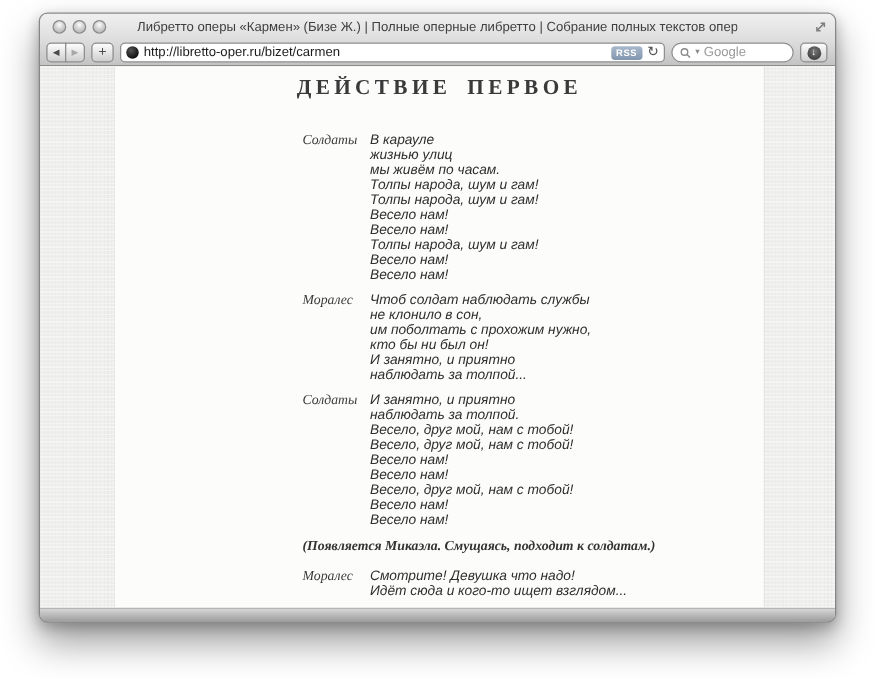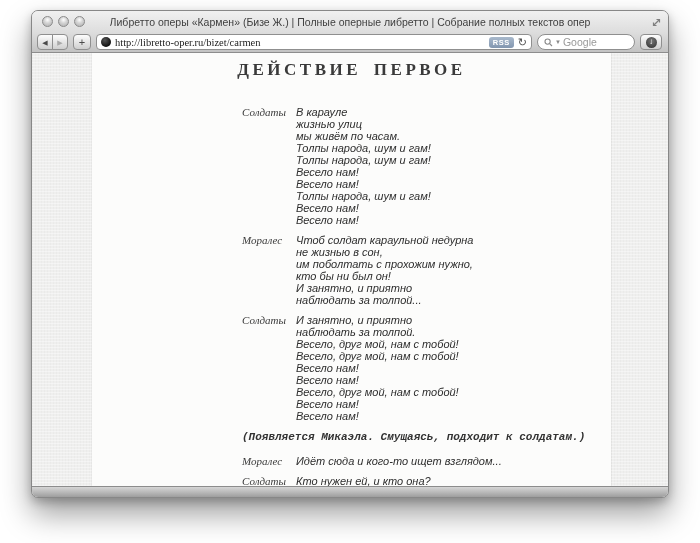--- a/index.html
+++ b/index.html
@@ -57,21 +57,21 @@
   .add-btn{width:18px;border-radius:4px;font-size:11px;color:#4a4a4a;line-height:1;}
   .url-field{
     flex:1;height:16px;box-sizing:border-box;
     background:#ffffff;border:1px solid #8f8f8f;border-radius:4px;
     display:flex;align-items:center;padding:0 4px;gap:4px;
   }
   .favicon{width:10px;height:10px;border-radius:50%;flex:0 0 10px;
     background:radial-gradient(circle at 38% 32%, #555 0%, #111 70%);}
   .url-input{
     flex:1;border:none;outline:none;background:transparent;
-    font-family:Liberation Serif, serif;font-size:10.5px;color:#1c1c1c;
+    font-family:Liberation Sans, sans-serif;font-size:10.5px;color:#1c1c1c;
     padding:0;height:18px;
   }
   .rss-badge{
     background:linear-gradient(#a9b9cc,#8296af);
     color:#fff;font-size:7.5px;font-weight:bold;letter-spacing:.5px;
     border-radius:3px;padding:1px 4px;line-height:1.2;
   }
   .reload{font-size:11px;color:#4a4a4a;line-height:1;}
   .search-field{
     width:98px;height:16px;box-sizing:border-box;flex:0 0 98px;
@@ -114,21 +114,21 @@
     font-size:11px;line-height:12px;color:#2e2e2e;
   }
   .dialogue-block{display:flex;margin-bottom:8px;}
   .speaker{
     flex:0 0 54px;width:54px;
     font-family:"Liberation Serif", serif;font-style:italic;
     color:#3a3a3a;
   }
   .lines{flex:1;font-style:italic;}
   .stage-direction{
-    font-family:Liberation Mono, monospace;font-style:italic;font-weight:600;
+    font-family:Liberation Serif, serif;font-style:italic;font-weight:600;
     color:#333;margin:9px 0 12px 0;
   }
   
   .bottombar{
     flex:0 0 10px;height:10px;
     background:linear-gradient(#d6d6d6,#9e9e9e);
     border-top:1px solid #8c8c8c;
     border-radius:0 0 6px 6px;
   }
 </style>
@@ -209,22 +209,22 @@
               <div class="line">Весело нам!</div>
               <div class="line">Весело нам!</div>
               <div class="line">Толпы народа, шум и гам!</div>
               <div class="line">Весело нам!</div>
               <div class="line">Весело нам!</div>
             </div>
           </div>
           <div class="dialogue-block">
             <span class="speaker">Моралес</span>
             <div class="lines">
-              <div class="line">Чтоб солдат караульной недурна</div>
-              <div class="line">не жизнью в сон,</div>
+              <div class="line">Чтоб солдат наблюдать службы</div>
+              <div class="line">не клонило в сон,</div>
               <div class="line">им поболтать с прохожим нужно,</div>
               <div class="line">кто бы ни был он!</div>
               <div class="line">И занятно, и приятно</div>
               <div class="line">наблюдать за толпой...</div>
             </div>
           </div>
           <div class="dialogue-block">
             <span class="speaker">Солдаты</span>
             <div class="lines">
               <div class="line">И занятно, и приятно</div>
@@ -235,20 +235,21 @@
               <div class="line">Весело нам!</div>
               <div class="line">Весело, друг мой, нам с тобой!</div>
               <div class="line">Весело нам!</div>
               <div class="line">Весело нам!</div>
             </div>
           </div>
           <div class="stage-direction">(Появляется Микаэла. Смущаясь, подходит к солдатам.)</div>
           <div class="dialogue-block">
             <span class="speaker">Моралес</span>
             <div class="lines">
+              <div class="line">Смотрите! Девушка что надо!</div>
               <div class="line">Идёт сюда и кого-то ищет взглядом...</div>
             </div>
           </div>
           <div class="dialogue-block">
             <span class="speaker">Солдаты</span>
             <div class="lines">
               <div class="line">Кто нужен ей, и кто она?</div>
             </div>
           </div>
         </div>

